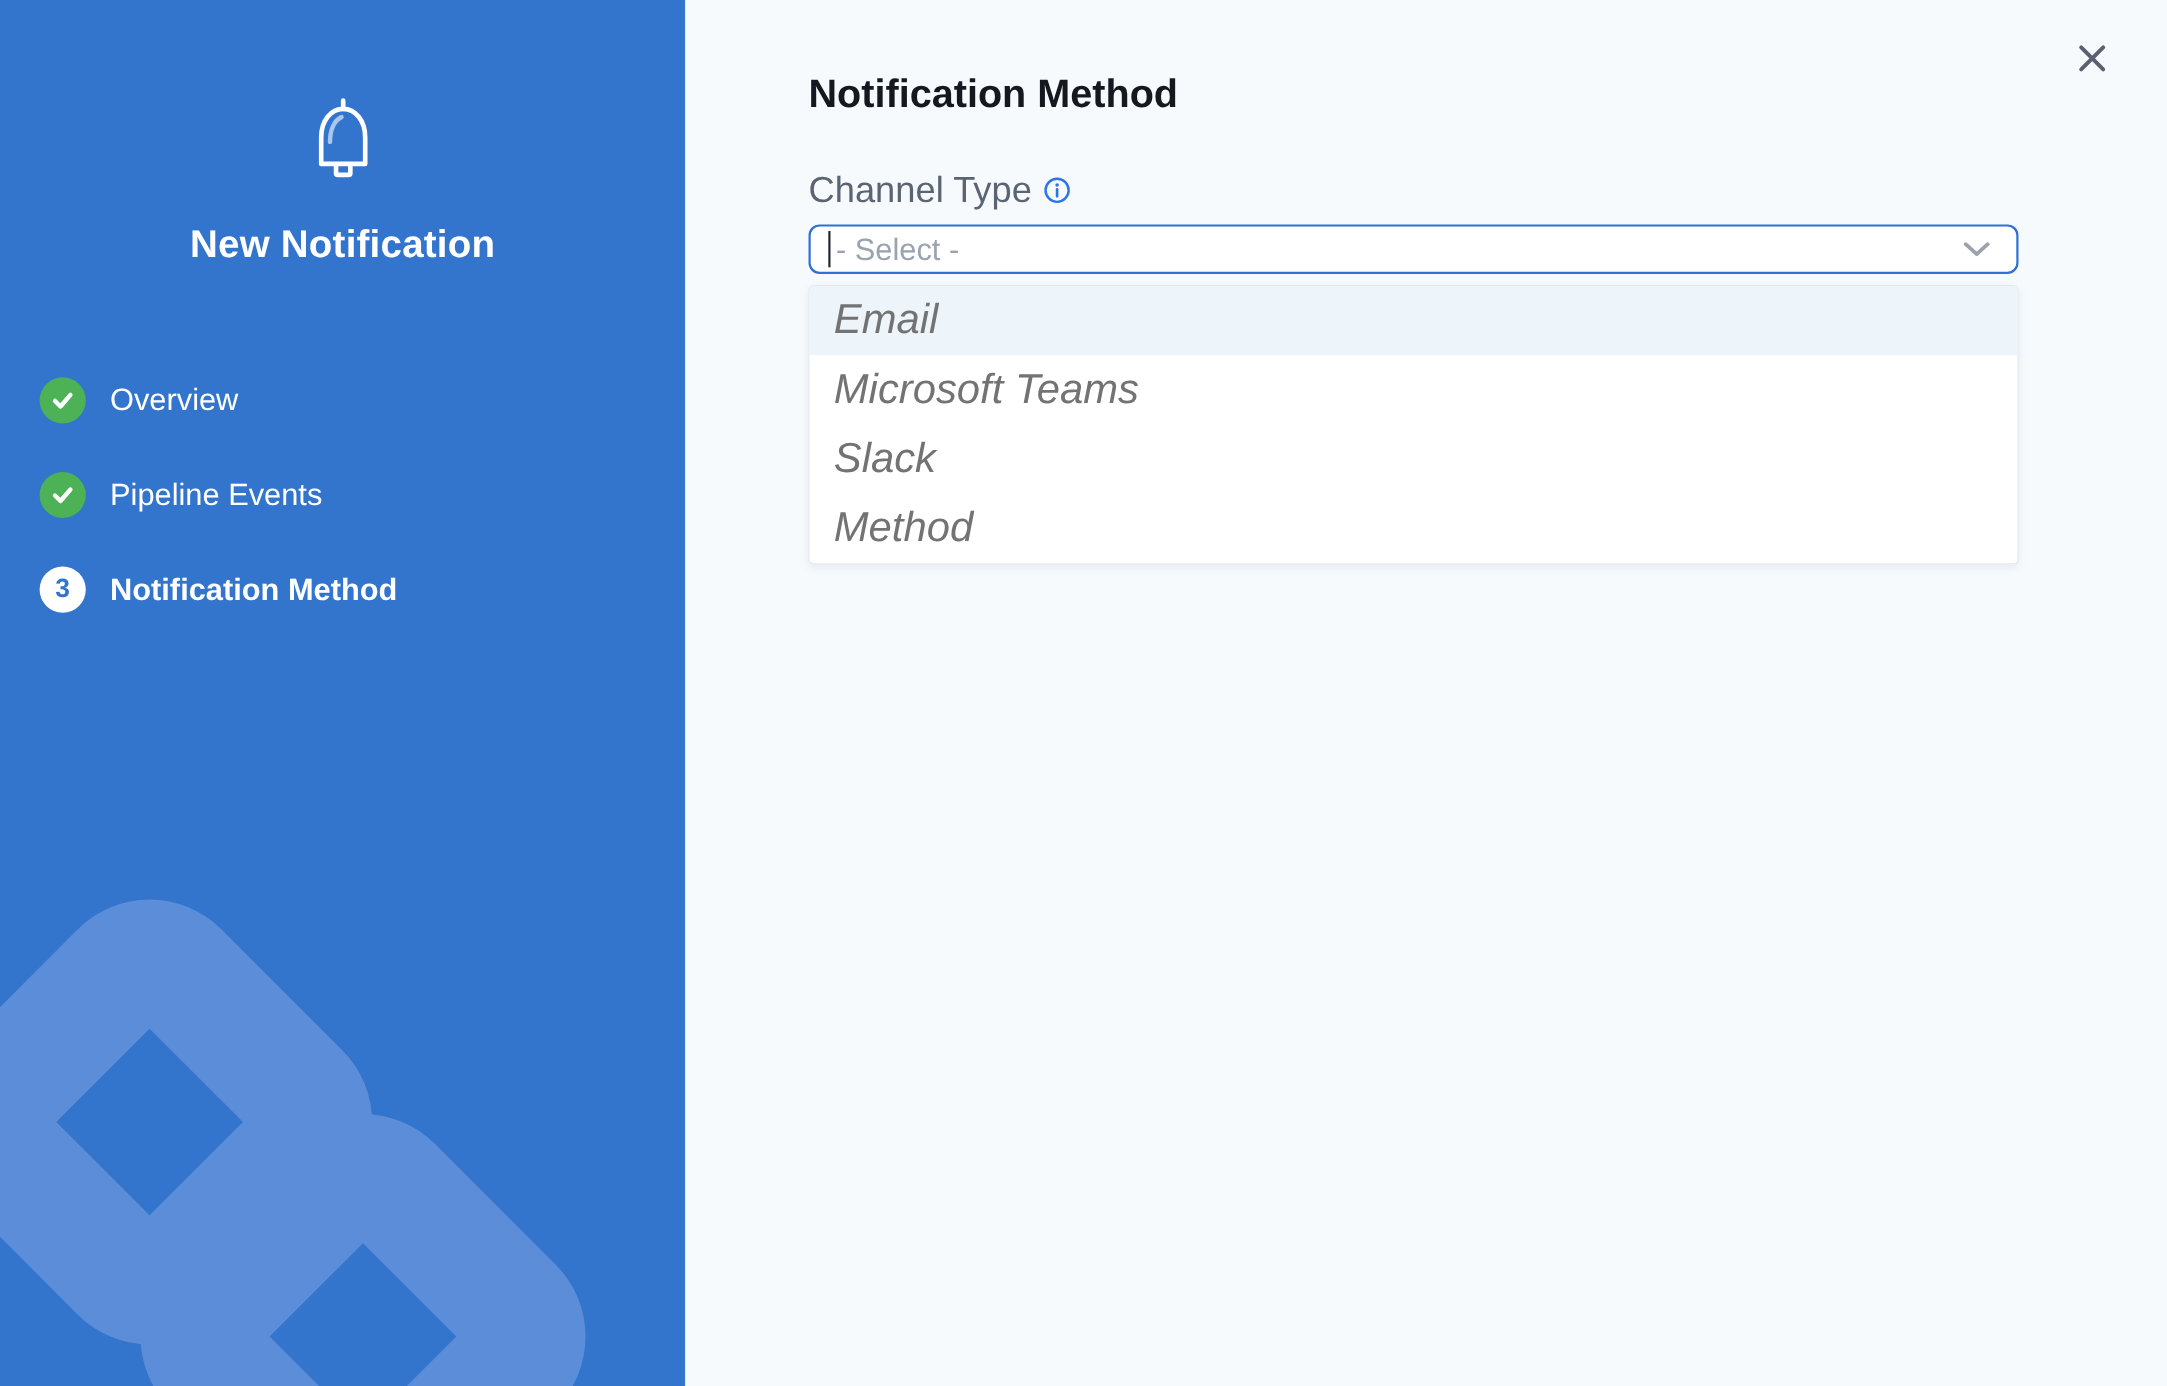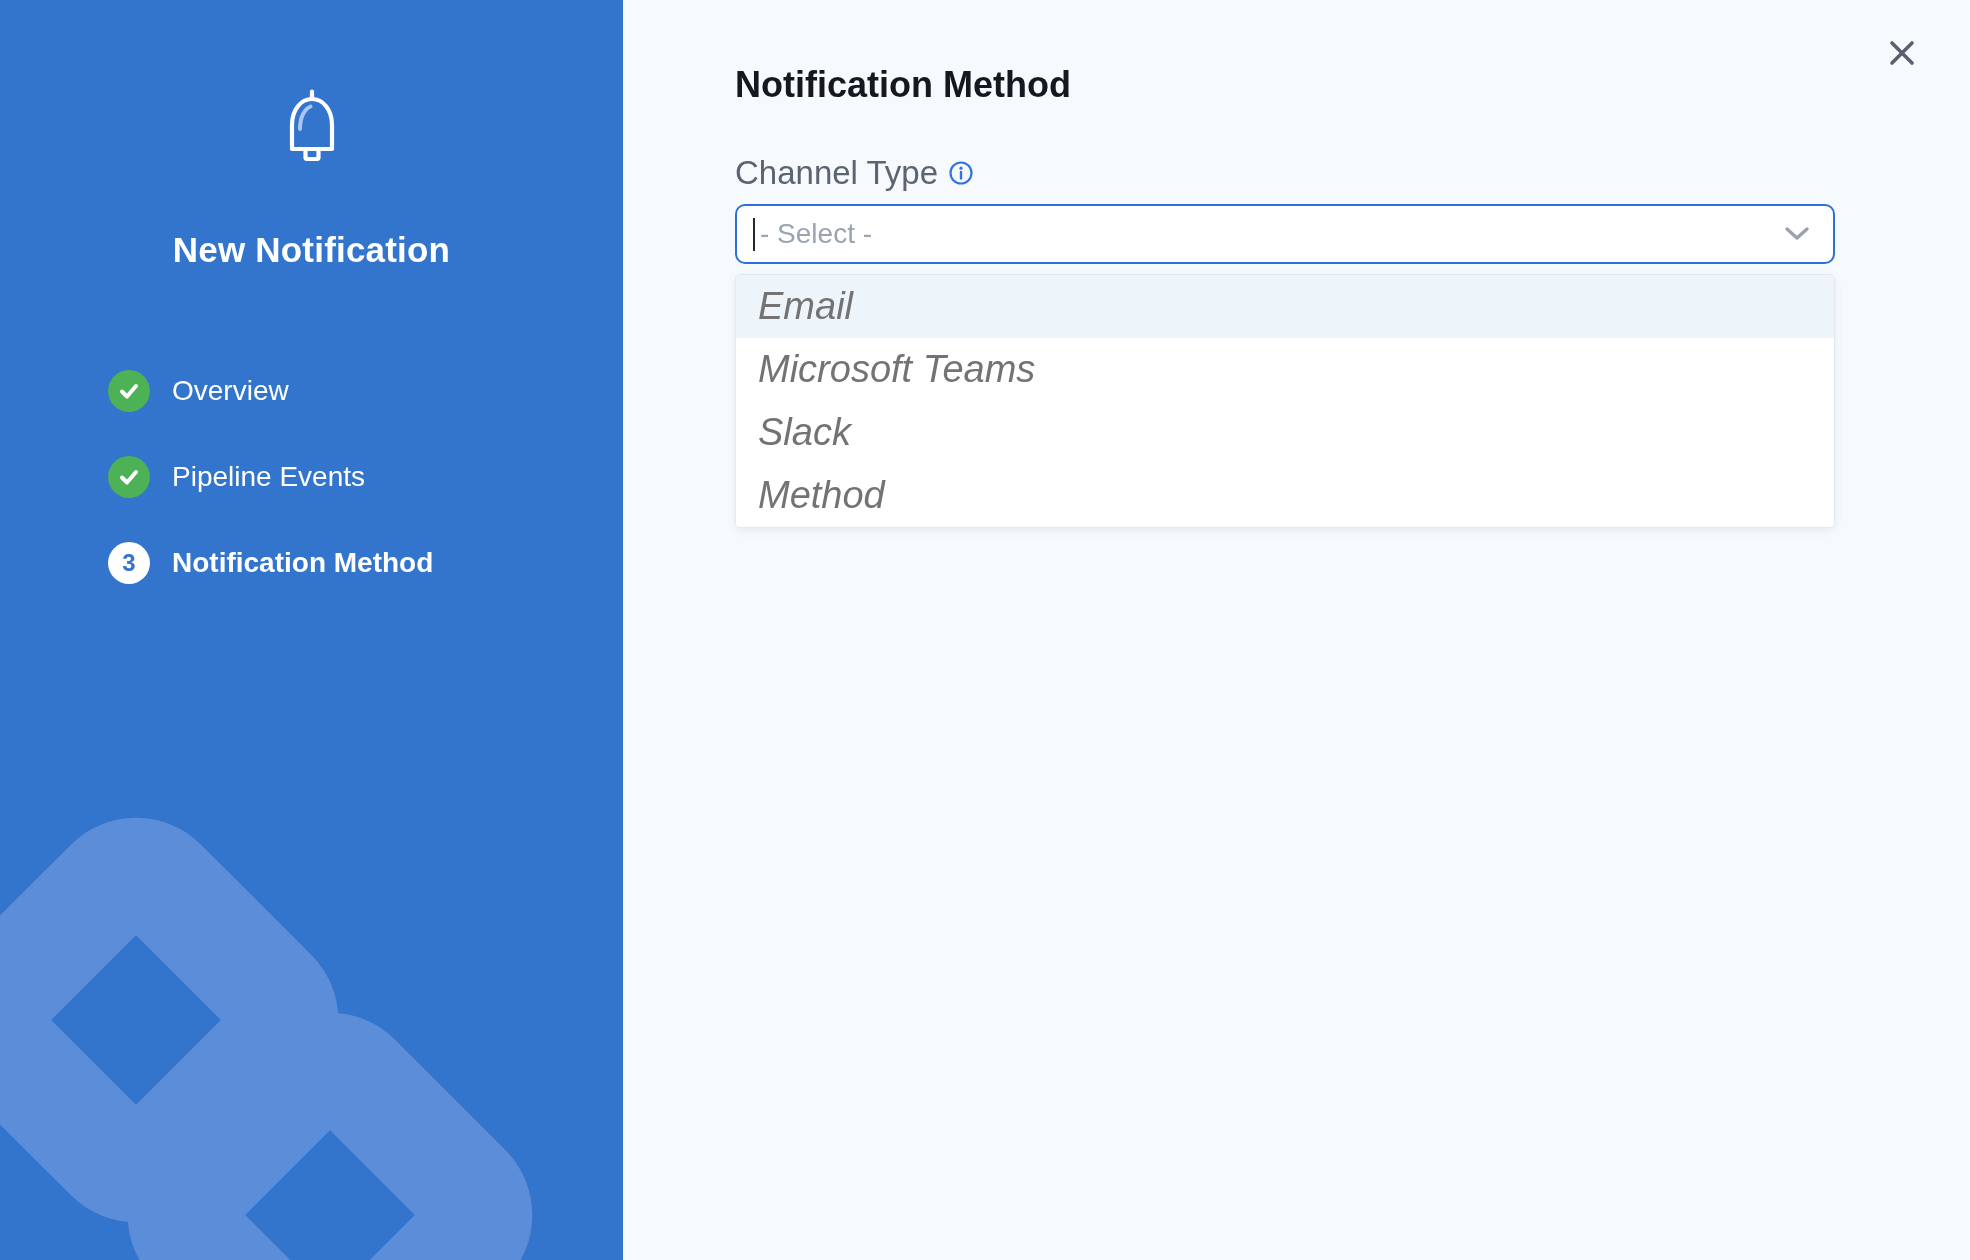--- a/index.html
+++ b/index.html
@@ -17,24 +17,24 @@
     position:absolute; width:340px; height:340px;
     border:110px solid #5c8dd8; border-radius:92px;
     transform:rotate(45deg);
   }
   .wm-ring.a { left:-34px; top:850px; }
   .wm-ring.b { left:160px; top:1045px; }
 
   .sidebar-inner { position:relative; z-index:2; }
   .bell-wrap { display:flex; justify-content:center; padding-top:88px; }
   .sidebar-title {
-    margin-top:60px; text-align:center;
+    margin-top:32px; text-align:center;
     font-size:35px; font-weight:700; letter-spacing:0.2px;
   }
-  .steps { margin-top:100px; padding-left:108px; display:flex; flex-direction:column; row-gap:45px;gap:44px; }
+  .steps { margin-top:100px; padding-left:36px; display:flex; flex-direction:column; row-gap:45px;gap:44px; }
   .step { display:flex; align-items:center; column-gap:22px; cursor:pointer; }
   .step-circle {
     width:42px; height:42px; border-radius:50%; flex:0 0 42px;
     display:flex; align-items:center; justify-content:center;
   }
   .step-circle.done { background:#4db156; }
   .step-circle.active { background:#ffffff; color:#3375cd; font-size:24px; font-weight:700; }
   .step-label { font-size:28px; font-weight:400; color:#fff; }
   .step-label.active { font-weight:700; }
 
@@ -46,21 +46,21 @@
     display:flex; align-items:center; justify-content:center;
   }
   .content { padding:64px 0 0 112px; }
   .panel-title { font-size:36px; font-weight:600; color:#15181e; }
 
   .field-label-row { margin-top:48px; display:flex; align-items:center; column-gap:10px; }
   .field-label { font-size:33px; color:#5b6472; }
   .info-icon { display:inline-flex; cursor:pointer; }
 
   .select-box {
-    margin-top:12px; width:1100px; height:60px;
+    margin-top:12px; width:1100px; height:45px;
     background:#ffffff; border:2px solid #2e70d8; border-radius:10px;
     display:flex; align-items:center; padding:0 22px 0 16px;
     cursor:text; position:relative;
   }
   .caret { width:2px; height:33px; background:#23272e; margin-right:5px; }
   .select-placeholder { font-size:28px; color:#9aa3b0; flex:1; }
   .chevron { display:flex; align-items:center; }
 
   .dropdown {
     margin-top:10px; width:1100px;

